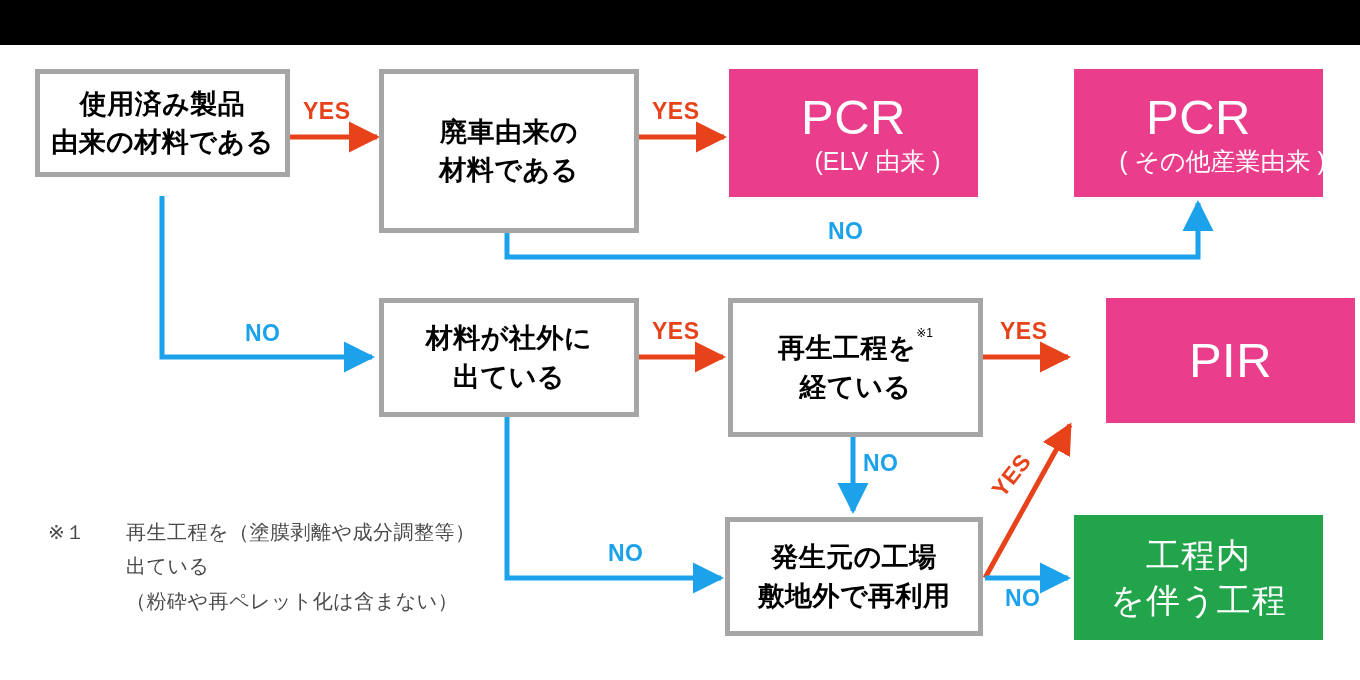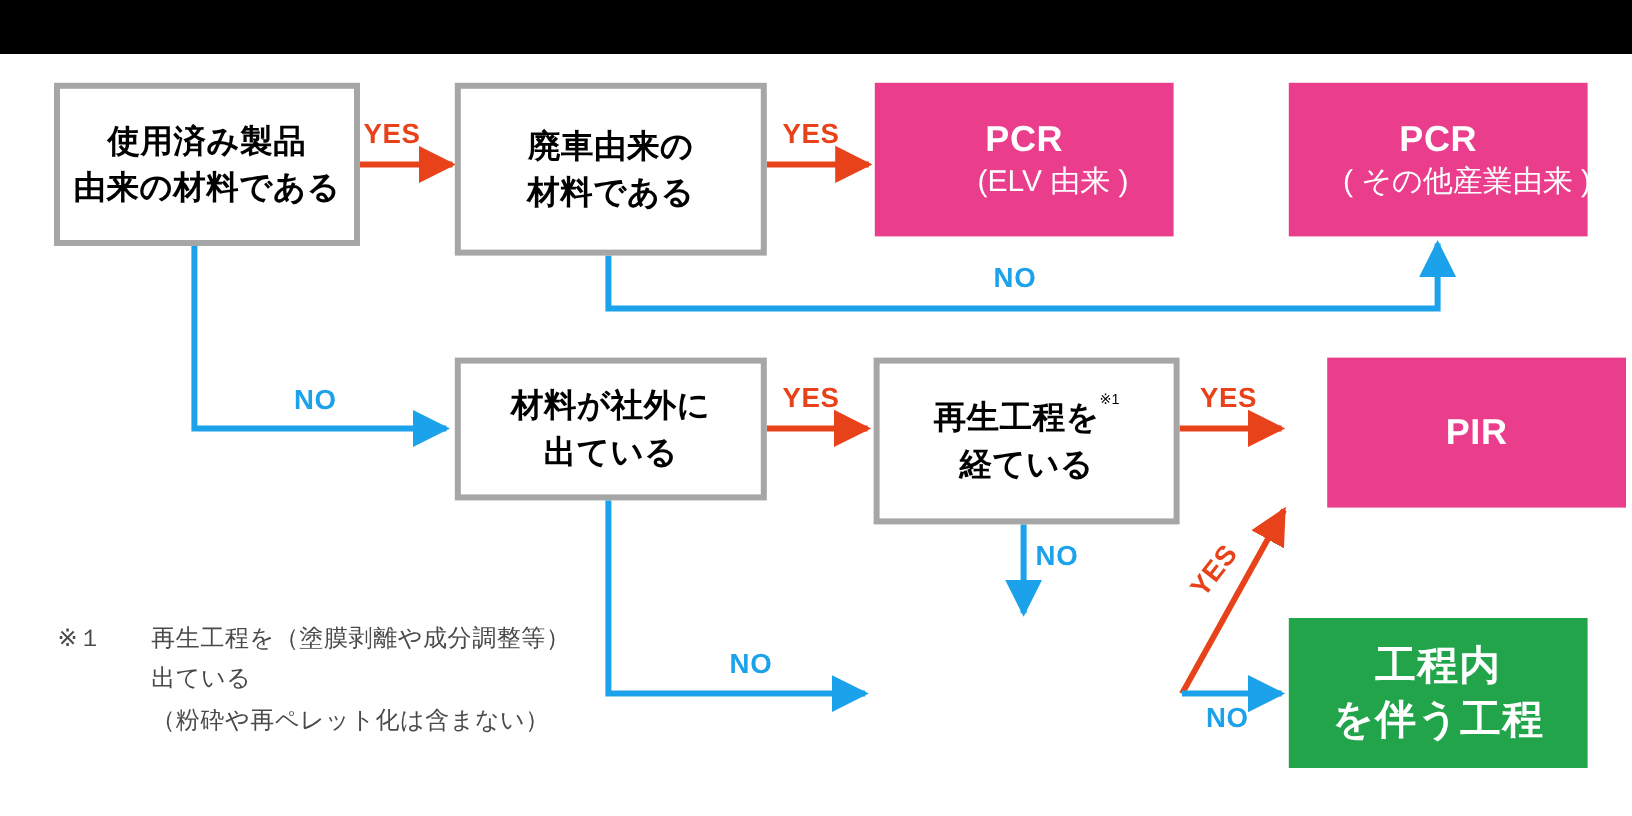--- a/index.html
+++ b/index.html
@@ -51,35 +51,35 @@
     letter-spacing: 0;
   }
   
   .terminal {
     color: #ffffff;
     border: none;
   }
   .pink { background: #E83E8C; background: #EA3E8D; }
   .green { background: #22A44B; }
   .terminal .big {
-    font-weight: 700;
-    font-size: 30px;
+    font-weight: 400;
+    font-size: 49px;
     line-height: 1.12;
     letter-spacing: 0.5px;
   }
   .terminal .sub {
     font-weight: 400;
     font-size: 25px;
     line-height: 1.2;
     margin-top: 2px;
     white-space: nowrap;
     margin-left: 48px;
   }
   .terminal .bigjp {
-    font-weight: 700;
+    font-weight: 400;
     font-size: 34px;
     line-height: 1.3;
     letter-spacing: 1px;
   }
   
   #wires {
     position: absolute;
     left: 0; top: 0;
     width: 1360px;
     height: 680px;
@@ -142,26 +142,26 @@
 
     <path d="M853,412 L853,511" stroke="#1CA2EA" stroke-width="5" fill="none" marker-end="url(#ar-blue)"></path>
 
     <path d="M507,412 L507,578 L721,578" stroke="#1CA2EA" stroke-width="5" fill="none" marker-end="url(#ar-blue)"></path>
 
     <path d="M985,578 L1070,425" stroke="#E8421A" stroke-width="5" fill="none" marker-end="url(#ar-orange)"></path>
 
     <path d="M985,578 L1068,578" stroke="#1CA2EA" stroke-width="5" fill="none" marker-end="url(#ar-blue)"></path>
   </svg>
 
-  <div class="node decision" style="left:45px;  top:69px;  width:255px; height:136px;">
+  <div class="node decision" style="left:35px;  top:69px;  width:255px; height:108px;">
     <div class="line">使用済み製品</div>
     <div class="line">由来の材料である</div>
   </div>
 
-  <div class="node decision" style="left:379px; top:69px;  width:260px; height:144px;">
+  <div class="node decision" style="left:379px; top:69px;  width:260px; height:164px;">
     <div class="line">廃車由来の</div>
     <div class="line">材料である</div>
   </div>
 
   <div class="node terminal pink" style="left:729px; top:69px;  width:249px; height:128px;">
     <div class="big">PCR</div>
     <div class="sub">(ELV 由来 )</div>
   </div>
 
   <div class="node terminal pink" style="left:1074px; top:69px; width:249px; height:128px;">
@@ -176,20 +176,24 @@
 
   <div class="node decision" style="left:728px; top:298px; width:255px; height:139px;">
     <div class="line"><span>再生工程を</span><span class="sup">※1</span></div>
     <div class="line">経ている</div>
   </div>
 
   <div class="node terminal pink" style="left:1074px; top:298px; width:249px; height:125px;margin-left:32px;">
     <div class="big">PIR</div>
   </div>
 
+  <div class="node decision" style="left:725px; top:517px; width:258px; height:119px;">
+    <div class="line">発生元の工場</div>
+    <div class="line">敷地外で再利用</div>
+  </div>
 
   <div class="node terminal green" style="left:1074px; top:515px; width:249px; height:125px;">
     <div class="bigjp">工程内</div>
     <div class="bigjp">を伴う工程</div>
   </div>
 
   <div class="elabel yes" style="left:303px; top:98px;">YES</div>
   <div class="elabel yes" style="left:652px; top:98px;">YES</div>
   <div class="elabel no" style="left:828px; top:218px;">NO</div>
   <div class="elabel no" style="left:245px; top:320px;">NO</div>

